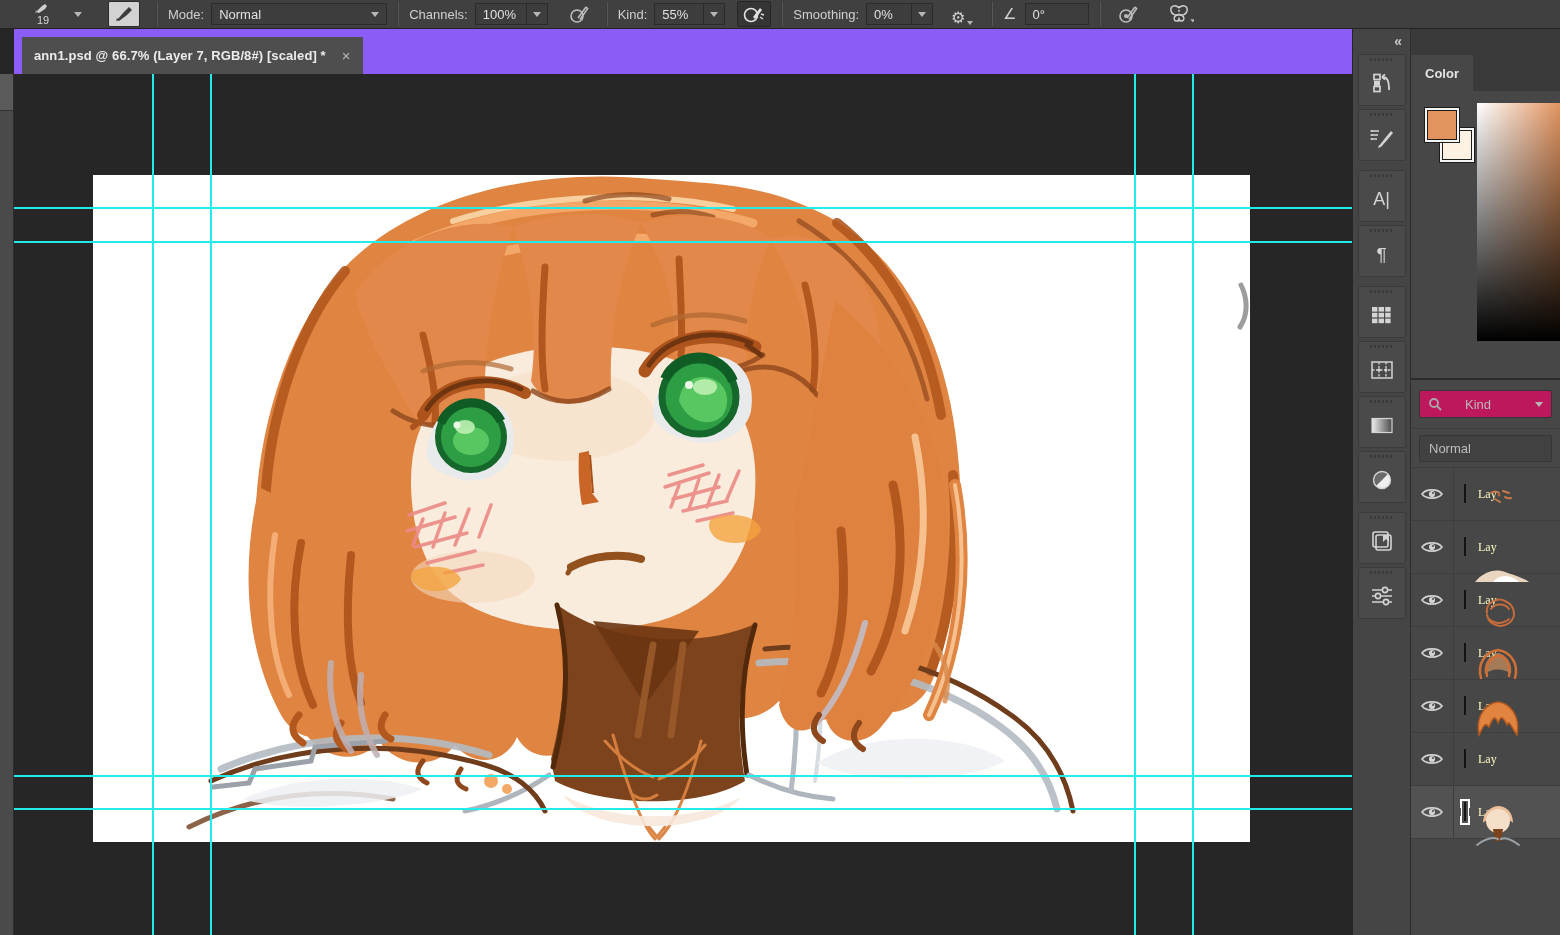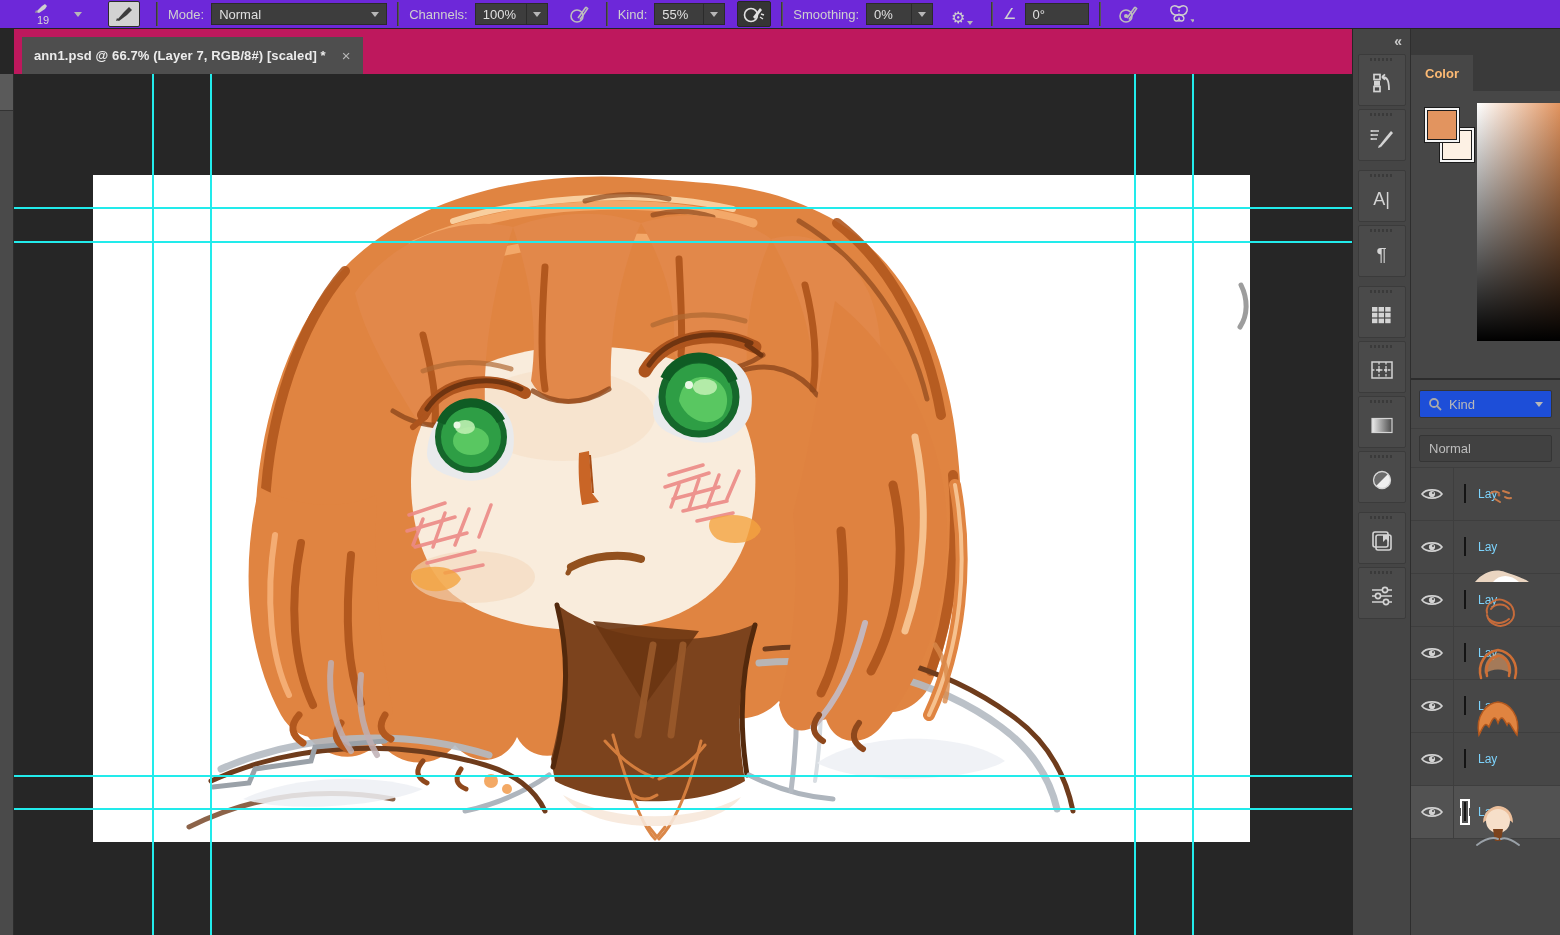--- a/index.html
+++ b/index.html
@@ -1,40 +1,40 @@
 <!DOCTYPE html>
 <html><head>
 <meta charset="utf-8">
 <style>
   html,body{margin:0;padding:0;background:#1e1e1e;}
   #stage{position:relative;width:1560px;height:935px;overflow:hidden;background:#262626;
          font-family:"Liberation Sans","DejaVu Sans",sans-serif;color:#cfcfcf;-webkit-font-smoothing:antialiased;}
   
-  .options-bar{position:absolute;left:0;top:0;width:1560px;height:28px;background:#6d28d9;
+  .options-bar{position:absolute;left:0;top:0;width:1560px;height:28px;background:#404040;
                border-bottom:1px solid #232323;display:flex;align-items:center;font-size:13px;}
   .opt-sep{width:1px;height:24px;background:#3a3a3a;border-right:1px solid #575757;margin:0 10px;flex:none;}
   .opt-label{color:#cfcfcf;margin-right:7px;white-space:nowrap;}
   .valbox{height:20px;background:#3d3d3d;border:1px solid #2b2b2b;color:#e0e0e0;
           display:flex;align-items:center;padding:0 7px;white-space:nowrap;}
   .chevbox{height:20px;width:20px;background:#3d3d3d;border:1px solid #2b2b2b;border-left:none;
            display:flex;align-items:center;justify-content:center;}
   .chev{width:0;height:0;border-left:4px solid transparent;border-right:4px solid transparent;border-top:5px solid #b7b7b7;}
   .tool-preset{display:flex;flex-direction:column;align-items:center;margin-left:34px;line-height:1;}
   .tool-preset .num{font-size:11px;color:#d8d8d8;margin-top:1px;}
   .mini-chev{margin:0 0 0 22px;}
   .brush-box{width:30px;height:24px;background:#d2d2d2;border:1px solid #2b2b2b;border-radius:2px;
              display:flex;align-items:center;justify-content:center;margin-left:26px;}
   .icon-btn{width:32px;height:24px;display:flex;align-items:center;justify-content:center;border:1px solid transparent;border-radius:2px;flex:none;}
   .icon-btn.active{background:#353535;border-color:#262626;}
   .gear-wrap{display:flex;align-items:flex-end;}
   .gear{font-size:16px;color:#cfcfcf;line-height:1;}
   .tiny-chev{width:0;height:0;border-left:3px solid transparent;border-right:3px solid transparent;border-top:4px solid #b7b7b7;margin:0 0 1px 2px;}
   .angle-glyph{font-size:15px;color:#d0d0d0;margin-right:8px;}
   
-  .tab-bar{position:absolute;left:14px;top:29px;width:1338px;height:45px;background:#be185d;border-bottom:1px solid #252525;}
+  .tab-bar{position:absolute;left:14px;top:29px;width:1338px;height:45px;background:#8b5cf6;border-bottom:1px solid #252525;}
   .doc-tab{position:absolute;left:8px;top:8px;height:37px;background:#4e4e4e;display:flex;align-items:center;
            padding:0 12px;color:#ececec;font-size:13px;font-weight:700;letter-spacing:.1px;}
   .tab-close{margin-left:16px;color:#b9b9b9;font-weight:400;font-size:15px;}
   
   .left-strip{position:absolute;left:0;top:74px;width:13px;height:861px;background:#4a4a4a;border-right:1px solid #2c2c2c;}
   .left-strip .top{position:absolute;left:0;top:0;width:100%;height:36px;background:#5a5a5a;border-bottom:1px solid #333;}
   
   .viewport{position:absolute;left:14px;top:74px;width:1338px;height:861px;background:#262626;overflow:hidden;}
   .canvas{position:absolute;left:79px;top:101px;width:1157px;height:667px;background:#ffffff;}
   .canvas svg{position:absolute;left:0;top:0;}
@@ -50,31 +50,31 @@
   .dock-btn .grip{width:24px;height:3px;margin-top:3px;
             background:repeating-linear-gradient(90deg,#3a3a3a 0 2px,transparent 2px 4px);}
   .dock-btn .ic{flex:1;display:flex;align-items:center;justify-content:center;color:#d4d4d4;}
   .dock-btn .glyph{font-size:17px;color:#d4d4d4;line-height:1;}
   .gap8{margin-top:9px;}
   
   .panels{flex:1;display:flex;flex-direction:column;overflow:hidden;background:#474747;}
   .panel-head{height:62px;background:#3a3a3a;position:relative;flex:none;}
   .panel-head.small{height:40px;}
   .ptab{position:absolute;bottom:0;height:36px;display:flex;align-items:center;padding:0 14px;font-size:13px;color:#cfcfcf;}
-  .ptab.active{background:#474747;color:#fdba74;font-weight:700;}
+  .ptab.active{background:#474747;color:#e5e5e5;font-weight:700;}
   .ptab.inactive{background:#404040;color:#c4c4c4;font-weight:700;}
   .color-body{height:287px;position:relative;flex:none;border-bottom:2px solid #2c2c2c;}
   .swatch{position:absolute;width:30px;height:30px;border:2px solid #f5f5f5;outline:1px solid #1c1c1c;box-shadow:0 0 0 1px #1c1c1c inset;}
   .swatch.fg{left:14px;top:17px;z-index:2;}
   .swatch.bg{left:29px;top:37px;z-index:1;}
   .colorfield{position:absolute;left:66px;top:12px;width:83px;height:238px;}
   
   .kind-row{height:48px;display:flex;align-items:center;padding:0 8px;flex:none;border-bottom:1px solid #3e3e3e;}
-  .kind-box{flex:1;height:26px;background:#1d4ed8;border:1px solid #353535;border-radius:2px;
-            display:flex;align-items:center;padding:0 8px;color:#b9b9b9;font-size:13px;}
+  .kind-box{flex:1;height:26px;background:#be185d;border:1px solid #353535;border-radius:2px;
+            display:flex;align-items:center;padding:0 8px;color:#b9b9b9;font-size:13px;gap:16px;}
   .kind-box .txt{flex:1;margin-left:7px;}
   .blend-row{height:38px;display:flex;align-items:center;padding:0 8px;flex:none;border-bottom:1px solid #3e3e3e;}
   .blend-box{flex:1;height:25px;background:#414141;border:1px solid #353535;border-radius:2px;
              display:flex;align-items:center;padding:0 9px;color:#bdbdbd;font-size:13px;}
   .lock-row{height:42px;display:flex;align-items:center;padding:0 12px;flex:none;border-bottom:1px solid #3e3e3e;color:#9d9d9d;font-size:13px;}
   .lock-row .lk{margin-left:14px;display:flex;align-items:center;}
   
   .layer-list{flex:1;overflow:hidden;background:#474747;}
   .layer-row{height:52px;display:flex;align-items:center;border-bottom:1px solid #3e3e3e;position:relative;}
   .layer-row.selected{background:#525252;}
@@ -84,21 +84,21 @@
     background-image:linear-gradient(45deg,#c9c9c9 25%,transparent 25%,transparent 75%,#c9c9c9 75%),
                      linear-gradient(45deg,#c9c9c9 25%,transparent 25%,transparent 75%,#c9c9c9 75%);
     background-size:12px 12px;background-position:0 0,6px 6px;}
   .thumb svg{position:absolute;left:0;top:0;}
   .layer-row.selected .thumb-wrap{outline:1px solid #fff;outline-offset:2px;}
   .ct{position:absolute;width:7px;height:7px;border:2px solid #fff;}
   .ct.tl{left:-4px;top:-4px;border-right:none;border-bottom:none;}
   .ct.tr{right:-4px;top:-4px;border-left:none;border-bottom:none;}
   .ct.bl{left:-4px;bottom:-4px;border-right:none;border-top:none;}
   .ct.br{right:-4px;bottom:-4px;border-left:none;border-top:none;}
-  .lname{margin-left:12px;color:#7dd3fc;font-size:12px;white-space:nowrap;}
+  .lname{margin-left:12px;color:#fef9c3;font-size:12px;white-space:nowrap;font-family:Liberation Serif, serif;}
 </style>
 </head>
 <body>
 
 <div id="stage">
 
   <div class="options-bar">
     <div class="tool-preset">
       <svg width="18" height="11" viewBox="0 0 18 11">
         <path d="M2,9 L8,3 L11,1 L13,3 L11,6 L5,10 Z" fill="#cfcfcf"></path>

